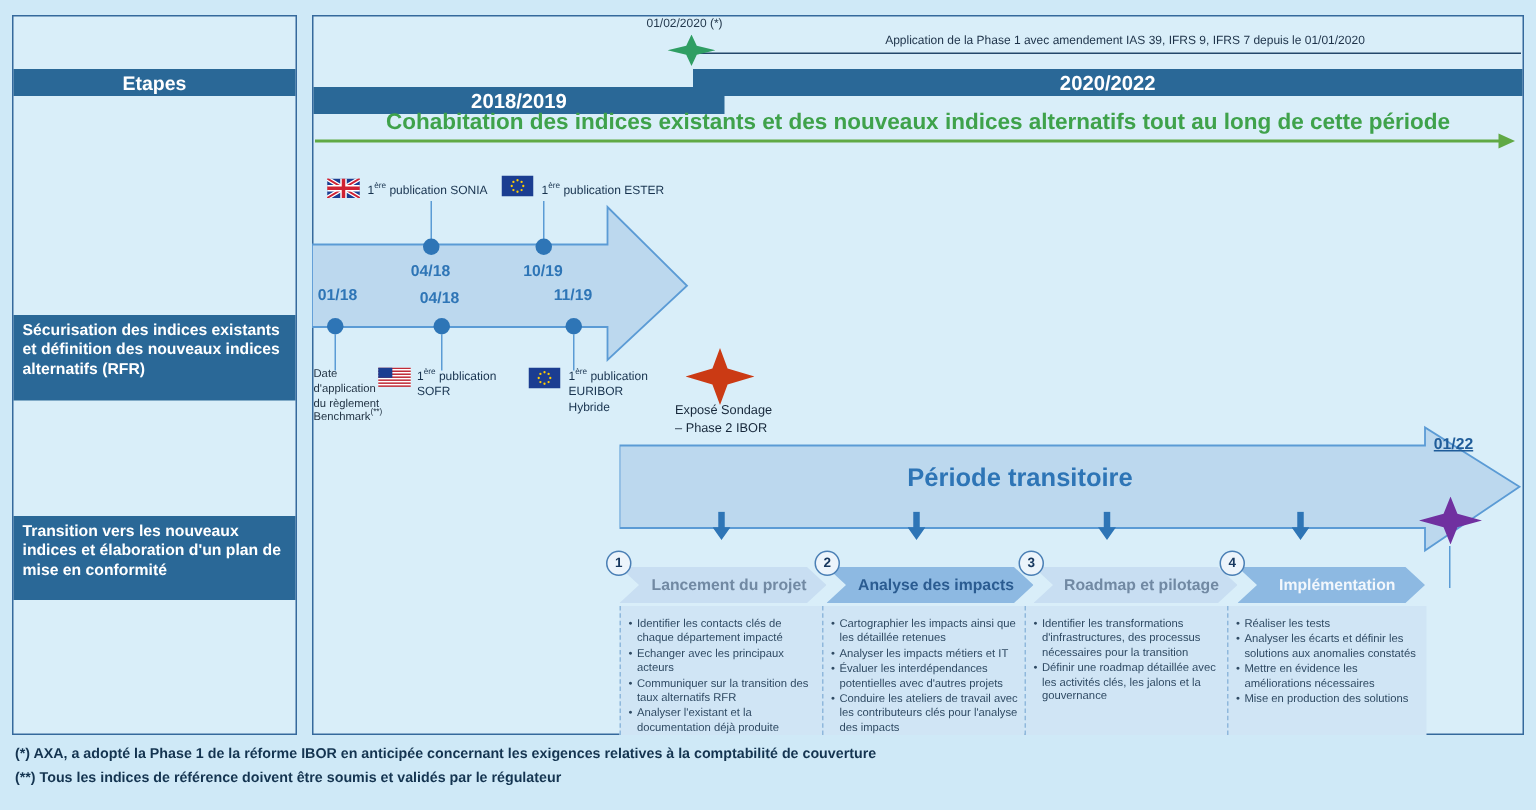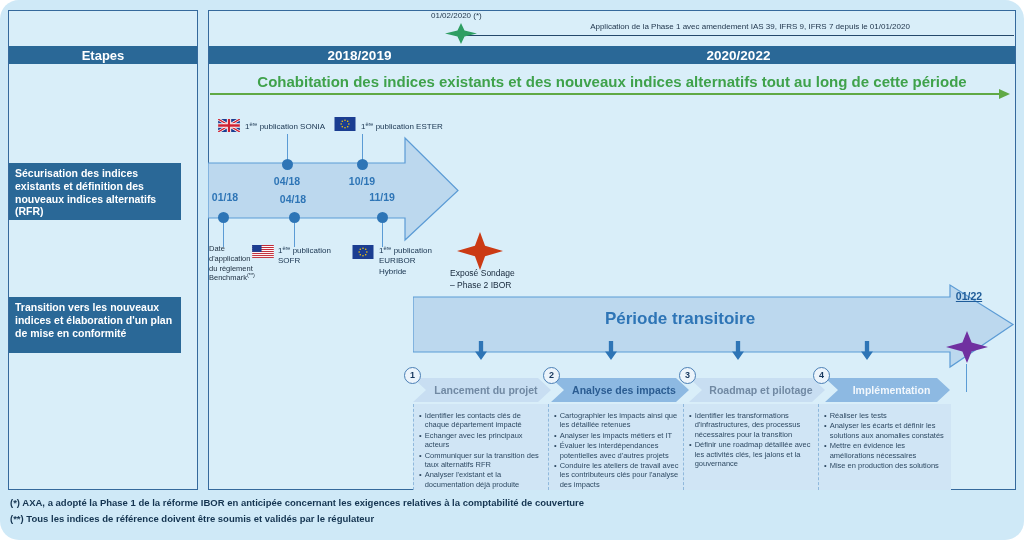--- a/index.html
+++ b/index.html
@@ -1,47 +1,47 @@
 <!DOCTYPE html>
 <html><head>
 <meta charset="utf-8">
 <style>
   html,body{margin:0;padding:0;}
   #page{position:relative;width:1024px;height:540px;background:#cfe9f7;
-        font-family:"Liberation Sans",sans-serif;overflow:hidden;border-radius:19px;}
+        font-family:"Liberation Sans",sans-serif;overflow:hidden;}
 
   .panel{position:absolute;background:#d9eef9;border:1px solid #35699c;box-sizing:border-box;}
   #left-panel{left:8px;top:10px;width:190px;height:480px;}
   #right-panel{left:208px;top:10px;width:808px;height:480px;}
 
   .band{position:absolute;top:46px;height:18px;background:#2a6897;color:#fff;
         display:flex;align-items:center;justify-content:center;font-weight:bold;z-index:3;}
   #band-etapes{left:9px;width:188px;font-size:13px;}
-  #band-left{left:209px;width:301px;font-size:13.5px;}
+  #band-left{left:209px;width:274px;font-size:13.5px;margin-top:12px;}
   #band-right{left:462px;width:553px;font-size:13.5px;}
 
   
   #top-date{position:absolute;left:431px;top:11px;font-size:8px;color:#24394e;z-index:3;}
   #top-line{position:absolute;left:463px;top:35px;width:551px;height:1px;background:#24486b;z-index:3;}
   #top-note{position:absolute;left:560px;top:22px;width:380px;text-align:center;font-size:8px;color:#1c3148;z-index:3;}
   .star4{position:absolute;z-index:5;clip-path:polygon(50% 0%,61% 36%,100% 50%,61% 64%,50% 100%,39% 64%,0% 50%,39% 36%);}
   #star-green{left:445px;top:23px;width:32px;height:21px;background:#2f9e63;}
   #star-red{left:457px;top:232px;width:46px;height:38px;background:#cb3a14;}
   #star-purple{left:946px;top:331px;width:42px;height:32px;background:#7030a0;}
 
   
   #banner{position:absolute;left:208px;top:73px;width:808px;text-align:center;
           font-size:15px;font-weight:bold;color:#3fa24b;z-index:3;}
   #banner-line{position:absolute;left:210px;top:93px;width:790px;height:2px;background:#60a945;z-index:3;}
   #banner-arrowhead{position:absolute;left:999px;top:89px;width:0;height:0;z-index:3;
           border-left:11px solid #60a945;border-top:5px solid transparent;border-bottom:5px solid transparent;}
 
   
-  .stage-box{position:absolute;left:9px;width:172px;background:#2a6897;color:#fff;
-             font-size:10.5px;font-weight:bold;line-height:1.22;padding:4px 6px;box-sizing:border-box;z-index:3;}
+  .stage-box{position:absolute;left:9px;width:188px;background:#2a6897;color:#fff;
+             font-size:10.5px;font-weight:bold;line-height:1.22;padding:4px 6px;box-sizing:border-box;z-index:3;margin-top:47px;}
   #stage-1{top:163px;height:57px;}
   #stage-2{top:297px;height:56px;}
 
   .arrow-svg{position:absolute;z-index:1;}
   .dot{position:absolute;width:11px;height:11px;border-radius:50%;background:#2e75b6;z-index:4;}
   .vline{position:absolute;width:1px;background:#5b9bd5;z-index:2;}
   .tdate{position:absolute;width:40px;text-align:center;font-weight:bold;color:#2e75b6;font-size:10.5px;z-index:4;}
 
   .flag{position:absolute;z-index:4;}
   .flag-label{position:absolute;font-size:8px;color:#17324e;z-index:4;line-height:1.3;}

